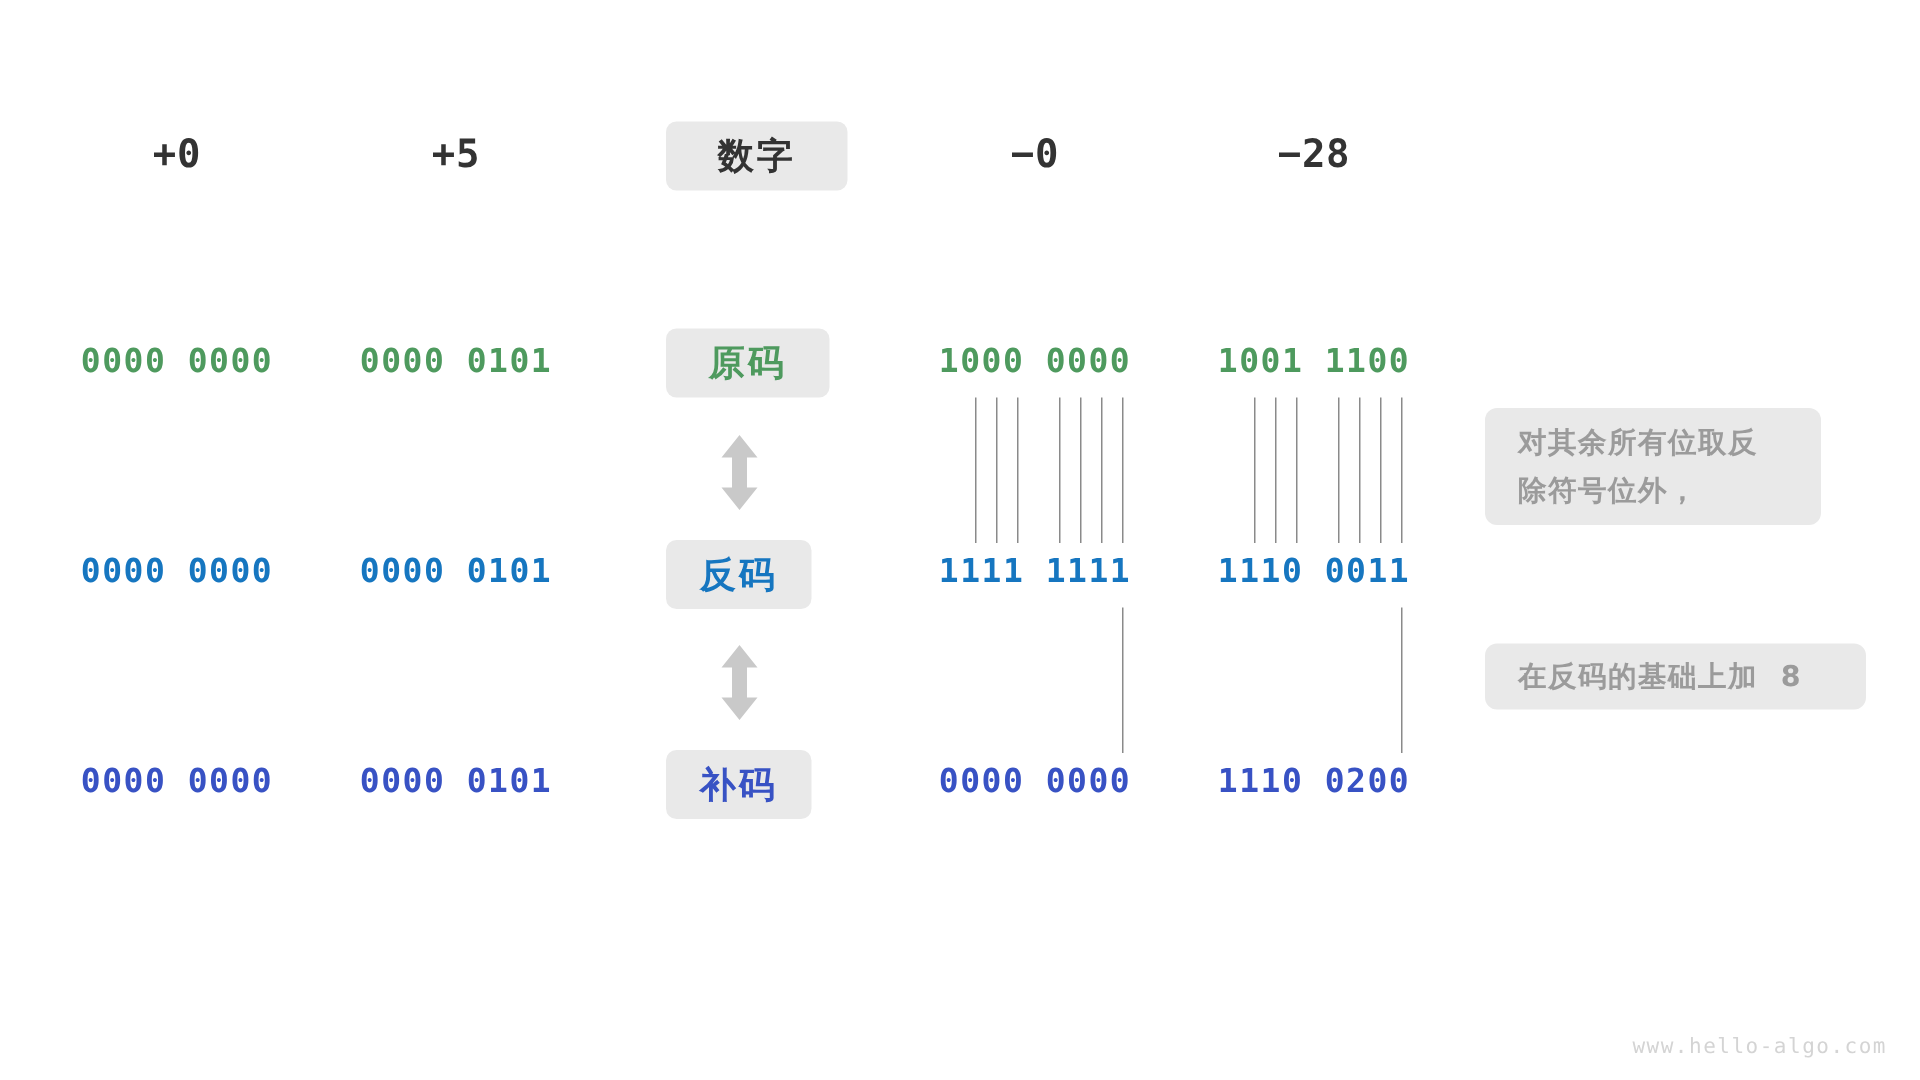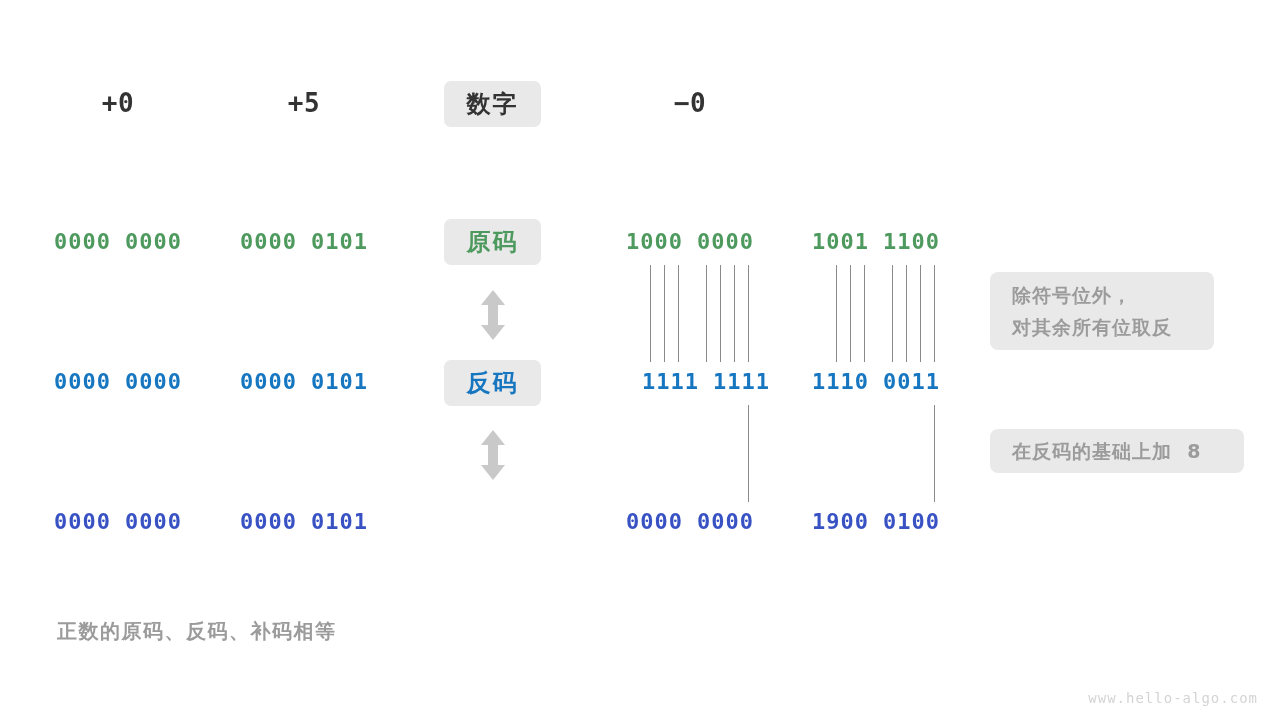--- a/index.html
+++ b/index.html
@@ -122,53 +122,55 @@
 </style>
 </head>
 <body>
 
 <div class="stage">
 
   <div class="cell num-head" style="left:48px; top:88px; width:140px;">+0</div>
 
   <div class="cell num-head" style="left:234px; top:88px; width:140px;">+5</div>
 
-  <div class="pill dark" style="left:444px; top:81px; width:97px; height:46px;">数字</div>
+  <div class="pill dark" style="left:444px; top:81px; width:121px; height:46px;">数字</div>
 
   <div class="cell num-head" style="left:620px; top:88px; width:140px;">−0</div>
 
+  <div class="cell num-head" style="left:806px; top:88px; width:140px;">−28</div>
 
   <div class="cell bits green" style="left:48px; top:229px; width:140px;">0000 0000</div>
 
   <div class="cell bits green" style="left:234px; top:229px; width:140px;">0000 0101</div>
 
-  <div class="pill green" style="left:444px; top:219px; width:97px; height:46px;">原码</div>
+  <div class="pill green" style="left:444px; top:219px; width:109px; height:46px;">原码</div>
 
   <div class="cell bits green" style="left:620px; top:229px; width:140px;">1000 0000</div>
 
   <div class="cell bits green" style="left:806px; top:229px; width:140px;">1001 1100</div>
 
   <div class="cell bits blue" style="left:48px; top:369px; width:140px;">0000 0000</div>
 
   <div class="cell bits blue" style="left:234px; top:369px; width:140px;">0000 0101</div>
 
   <div class="pill blue" style="left:444px; top:360px; width:97px; height:46px;">反码</div>
 
-  <div class="cell bits blue" style="left:620px; top:369px; width:140px;margin-left:16px;">1111 1111</div>
+  <div class="cell bits blue" style="left:620px; top:369px; width:140px;">1111 1111</div>
 
   <div class="cell bits blue" style="left:806px; top:369px; width:140px;">1110 0011</div>
 
   <div class="cell bits indigo" style="left:48px; top:509px; width:140px;">0000 0000</div>
 
   <div class="cell bits indigo" style="left:234px; top:509px; width:140px;">0000 0101</div>
 
+  <div class="pill indigo" style="left:444px; top:500px; width:97px; height:46px;">补码</div>
 
   <div class="cell bits indigo" style="left:620px; top:509px; width:140px;">0000 0000</div>
 
-  <div class="cell bits indigo" style="left:806px; top:509px; width:140px;">1900 0100</div>
+  <div class="cell bits indigo" style="left:806px; top:509px; width:140px;">1110 0200</div>
 
   <div class="vline" style="left:650px;  top:265px; height:97px;"></div>
   <div class="vline" style="left:664px; top:265px; height:97px;"></div>
   <div class="vline" style="left:678px; top:265px; height:97px;"></div>
   <div class="vline" style="left:706px; top:265px; height:97px;"></div>
   <div class="vline" style="left:720px; top:265px; height:97px;"></div>
   <div class="vline" style="left:734px; top:265px; height:97px;"></div>
   <div class="vline" style="left:748px; top:265px; height:97px;"></div>
 
   <div class="vline" style="left:836px; top:265px; height:97px;"></div>
@@ -188,26 +190,25 @@
     </svg>
   </div>
 
   <div class="dblarrow" style="left:478px; top:429px;">
     <svg width="30" height="52" viewBox="0 0 30 52" aria-hidden="true">
       <path d="M15 1 L27 16 L20 16 L20 36 L27 36 L15 51 L3 36 L10 36 L10 16 L3 16 Z" fill="#c9c9c9"></path>
     </svg>
   </div>
 
   <div class="note" style="left:990px; top:272px; width:224px; height:78px;">
+    <span>对其余所有位取反</span>
     <span>除符号位外，</span>
-    <span>对其余所有位取反</span>
   </div>
 
   <div class="note" style="left:990px; top:429px; width:254px; height:44px;">
     <span>在反码的基础上加  8</span>
   </div>
 
-  <div class="caption" style="left:57px; top:618px;">正数的原码、反码、补码相等</div>
 
 
   <div class="watermark">www.hello-algo.com</div>
 
 </div>
 
 </body></html>

